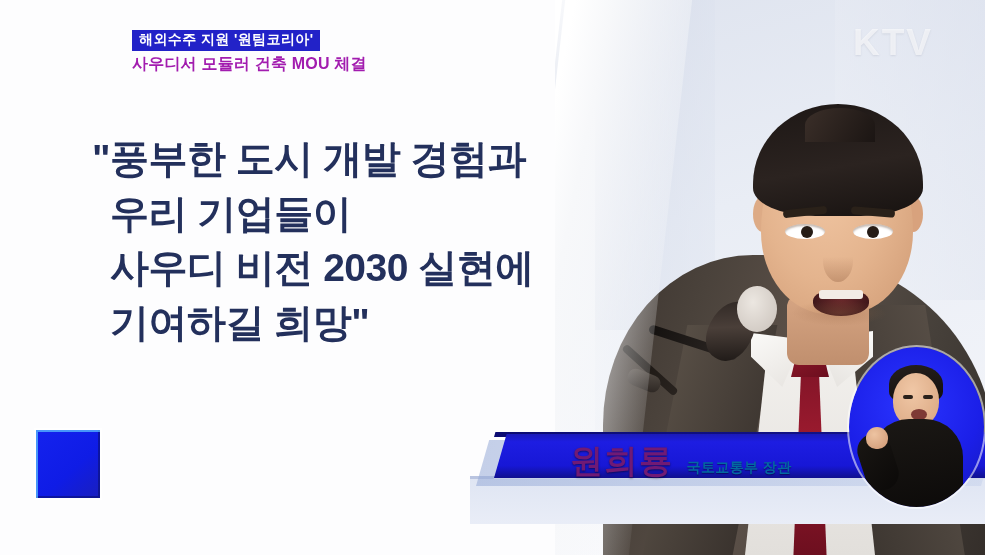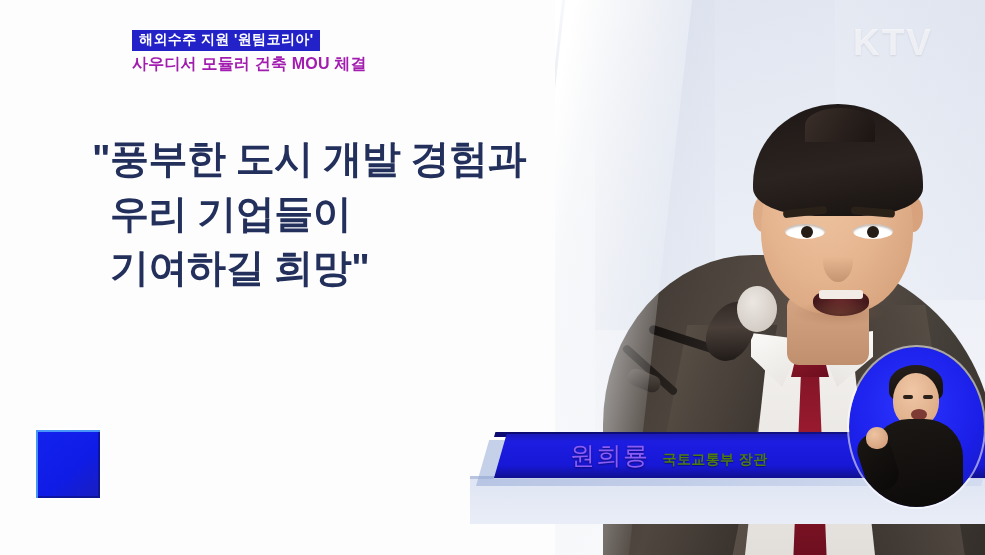--- a/index.html
+++ b/index.html
@@ -315,27 +315,27 @@
     transform:skewX(-16deg);
     transform-origin:bottom left;
   }
   .lt-text {
     position:absolute;
     left:100px; top:9px;
     display:flex; align-items:baseline; gap:13px;
     white-space:nowrap;
   }
   .lt-name {
-    color:#8b5cf6;
-    font-size:25px; font-weight:normal;
+    color:#701a75;
+    font-size:33px; font-weight:bold;
     letter-spacing:1.5px;
     text-shadow:0 1px 2px rgba(0,0,10,.5);
   }
   .lt-role {
-    color:#4d7c0f;
+    color:#0369a1;
     font-size:14px; font-weight:bold;
     letter-spacing:.4px;
     text-shadow:0 1px 1px rgba(0,0,20,.45);
   }
 
   
   .lt-plate {
     position:absolute;
     left:470px; top:478px;
     width:515px; height:46px;
@@ -457,20 +457,21 @@
   <div class="ktv-logo">KTV</div>
 
   <div class="headline-block">
     <div class="headline-kicker">해외수주 지원 '원팀코리아'</div>
     <div class="headline-main">사우디서 모듈러 건축 MOU 체결</div>
   </div>
 
   <div class="quote-block">
     <div class="quote-line">"풍부한 도시 개발 경험과</div>
     <div class="quote-line indent">우리 기업들이</div>
+    <div class="quote-line indent">사우디 비전 2030 실현에</div>
     <div class="quote-line indent">기여하길 희망"</div>
   </div>
 
   <div class="deco-square"></div>
 
   <div class="lt-plate"></div>
   <div class="lt-plate-edge"></div>
 
   <div class="lower-third">
     <div class="lt-shadow"></div>

